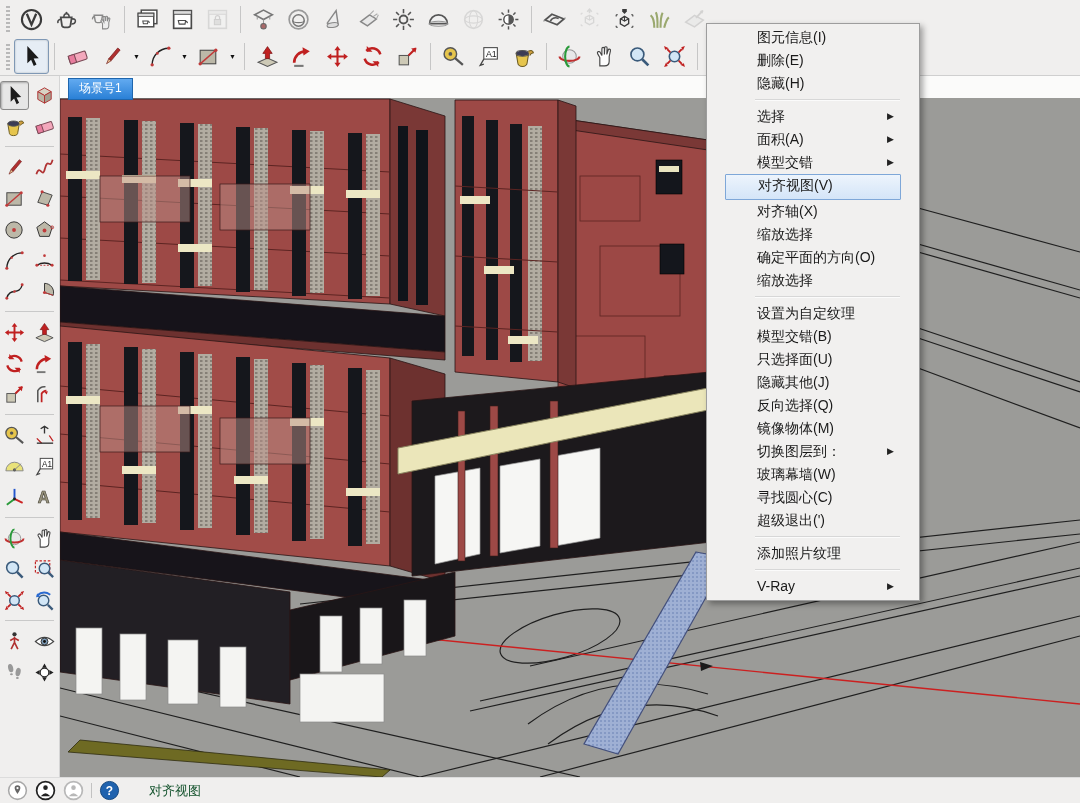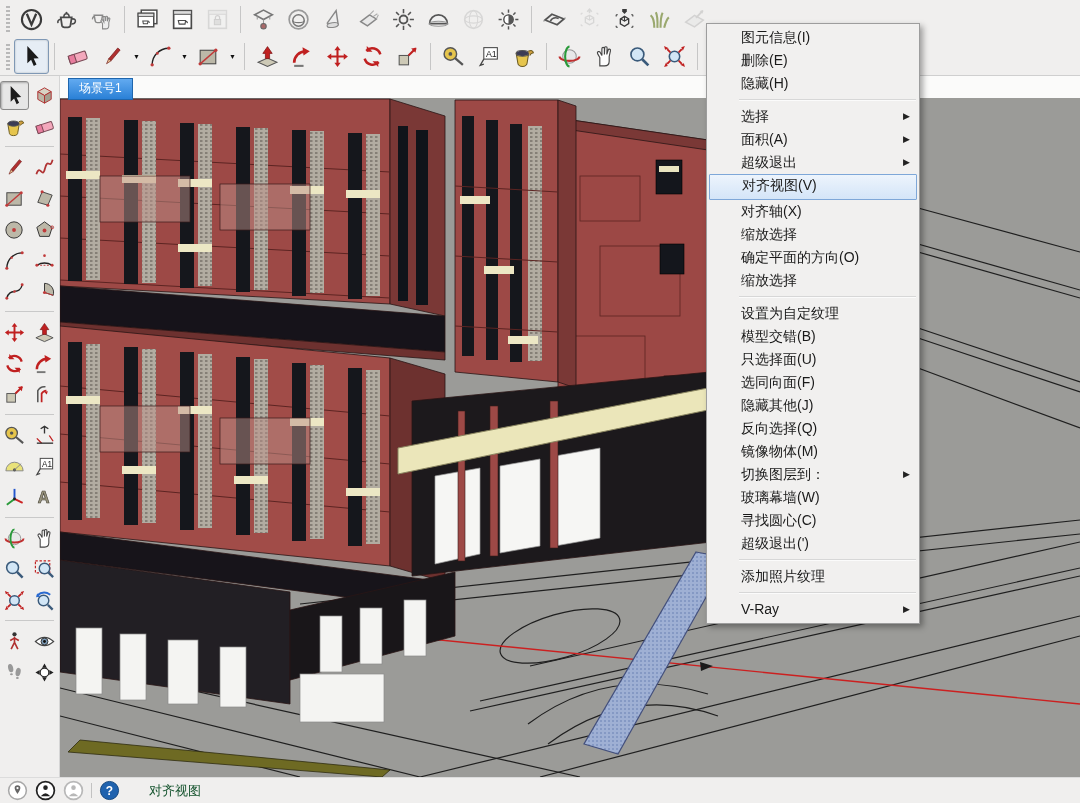--- a/index.html
+++ b/index.html
@@ -32,21 +32,21 @@
   .side-btn svg{width:23px;height:23px}
   .side-btn.pressed{background:#e6e6e6;border-color:#8a8a8a;box-shadow:inset 1px 1px 2px rgba(0,0,0,.25)}
   .side-sep{height:1px;background:#c9c9c9;margin:5px 5px 6px}
   
   .viewport{position:absolute;left:60px;top:76px;width:1020px;height:701px;background:#86efac;overflow:hidden}
   .scene-tab{position:absolute;left:8px;top:2px;z-index:5;
     background:linear-gradient(#62aaf0,#2a80d6);border:1px solid #1f66ad;color:#fff;
     font-size:12px;padding:1px 10px 2px;white-space:nowrap}
   
   .context-menu{position:absolute;left:706px;top:23px;width:214px;z-index:50;background:#f1f0ef;
-    border:1px solid #9d9d9d;box-shadow:3px 3px 6px rgba(0,0,0,.35);padding:2px 0;box-sizing:border-box}
+    border:1px solid #9d9d9d;box-shadow:3px 3px 6px rgba(0,0,0,.35);padding:2px 16px;box-sizing:border-box}
   .menu-item{height:23px;line-height:23px;padding-left:32px;margin:0 2px;font-size:14px;color:#1a1a1a;
     position:relative;white-space:nowrap;box-sizing:border-box}
   .menu-item.hl{background:linear-gradient(#edf4fc,#d4e5f8);border:1px solid #7ea7d8;border-radius:1px;
     line-height:21px;height:26px}
   .menu-arrow{position:absolute;right:7px;top:0;font-size:9px;color:#222}
   .menu-sep{height:1px;background:#d7d7d7;border-bottom:1px solid #fbfbfb;margin:4px 3px 4px 32px}
   
   .statusbar{position:absolute;left:0;top:777px;width:1080px;height:26px;background:#f0efee;
     border-top:1px solid #dcdcdc;display:flex;align-items:center;gap:7px;padding-left:7px;box-sizing:border-box}
   .status-ic{width:21px;height:21px;display:flex;align-items:center;justify-content:center}
@@ -990,31 +990,30 @@
   </svg>
 </div>
 
 <div class="context-menu">
     <div class="menu-item"><span>图元信息(I)</span></div>
     <div class="menu-item"><span>删除(E)</span></div>
     <div class="menu-item"><span>隐藏(H)</span></div>
     <div class="menu-sep"></div>
     <div class="menu-item"><span>选择</span><span class="menu-arrow">▶</span></div>
     <div class="menu-item"><span>面积(A)</span><span class="menu-arrow">▶</span></div>
-    <div class="menu-item"><span>超级退出</span><span class="menu-arrow">▶</span></div>
+    <div class="menu-item"><span>模型交错</span><span class="menu-arrow">▶</span></div>
     <div class="menu-item hl"><span>对齐视图(V)</span></div>
     <div class="menu-item"><span>对齐轴(X)</span></div>
     <div class="menu-item"><span>缩放选择</span></div>
     <div class="menu-item"><span>确定平面的方向(O)</span></div>
     <div class="menu-item"><span>缩放选择</span></div>
     <div class="menu-sep"></div>
     <div class="menu-item"><span>设置为自定纹理</span></div>
     <div class="menu-item"><span>模型交错(B)</span></div>
     <div class="menu-item"><span>只选择面(U)</span></div>
-    <div class="menu-item"><span>选同向面(F)</span></div>
     <div class="menu-item"><span>隐藏其他(J)</span></div>
     <div class="menu-item"><span>反向选择(Q)</span></div>
     <div class="menu-item"><span>镜像物体(M)</span></div>
     <div class="menu-item"><span>切换图层到：</span><span class="menu-arrow">▶</span></div>
     <div class="menu-item"><span>玻璃幕墙(W)</span></div>
     <div class="menu-item"><span>寻找圆心(C)</span></div>
     <div class="menu-item"><span>超级退出(')</span></div>
     <div class="menu-sep"></div>
     <div class="menu-item"><span>添加照片纹理</span></div>
     <div class="menu-sep"></div>

